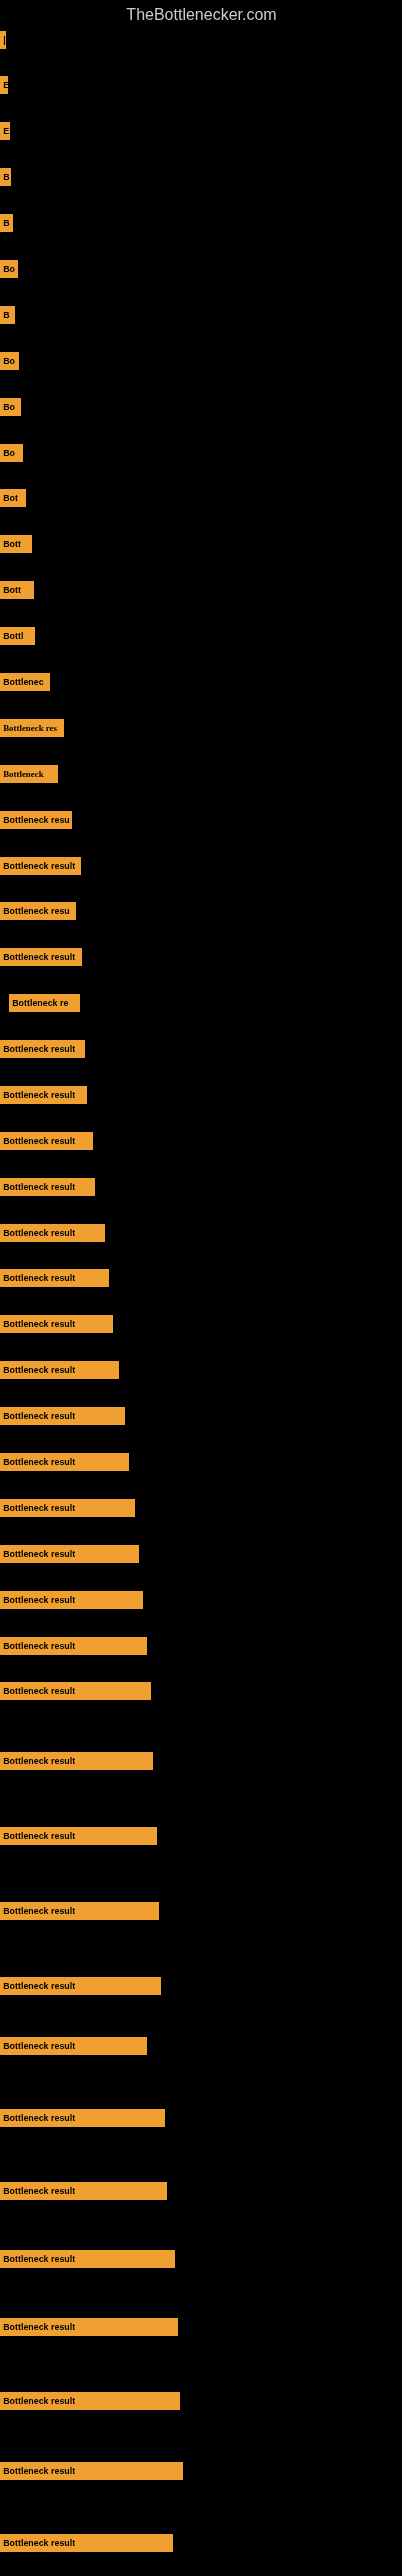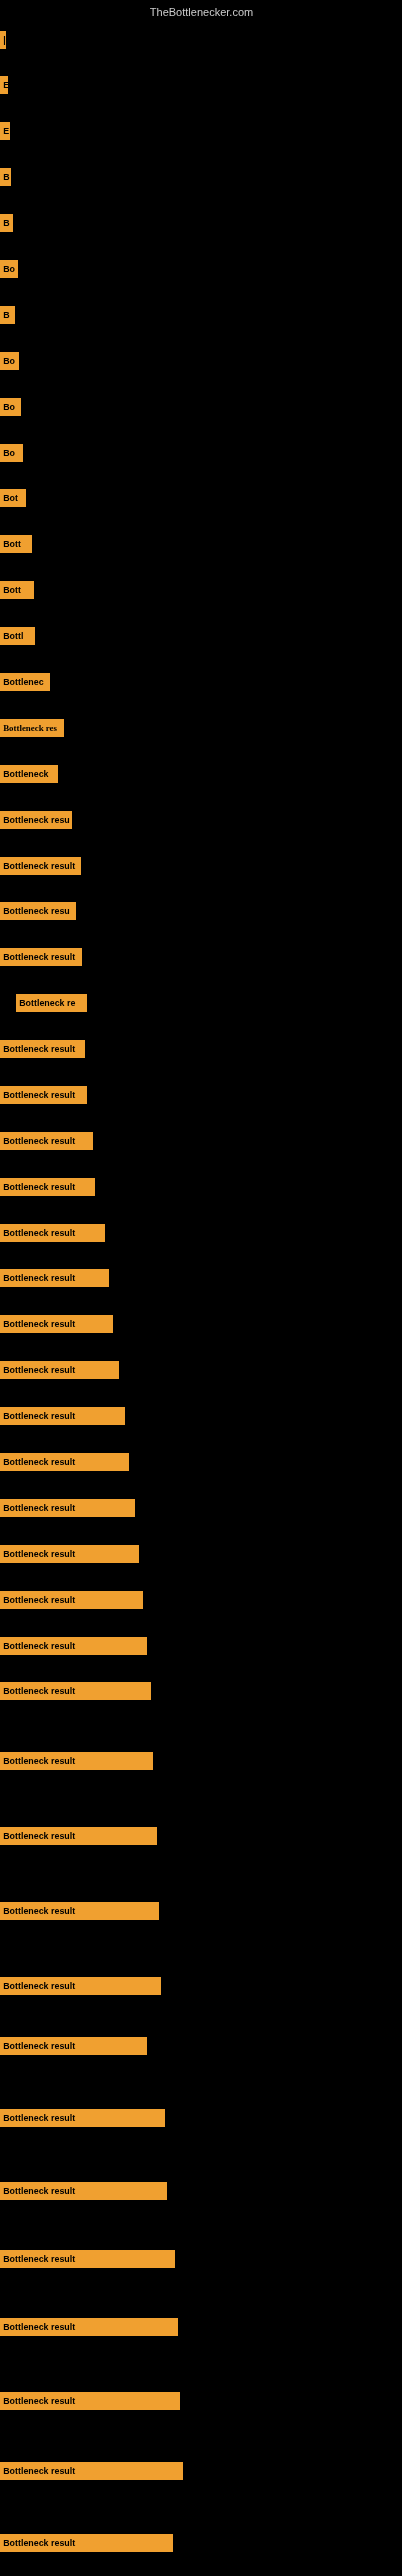--- a/index.html
+++ b/index.html
@@ -14,21 +14,21 @@
       font-family: Arial, sans-serif;
       position: relative;
       overflow-x: hidden;
     }
     .site-title {
       position: absolute;
       top: 6.4px;
       left: 50%;
       transform: translateX(-50%);
       color: #cccccc;
-      font-size: 11px;
+      font-size: 16px;
       white-space: nowrap;
     }
     .bar-container {
       position: absolute;
       left: 0;
       display: flex;
       align-items: center;
     }
     .bar-label {
       background-color: #f0a030;
@@ -90,36 +90,36 @@
     </div>
     <div class="bar-container" style="top: 627px; left: 0px;">
       <div class="bar-label" style="width: 35px;">Bottl</div>
     </div>
     <div class="bar-container" style="top: 673px; left: 0px;">
       <div class="bar-label" style="width: 50px;">Bottlenec</div>
     </div>
     <div class="bar-container" style="top: 719px; left: 0px; font-family: Liberation Serif, serif;">
       <div class="bar-label" style="width: 64px;">Bottleneck res</div>
     </div>
-    <div class="bar-container" style="top: 765px; left: 0px;">
+    <div class="bar-container" style="top: 765px; left: 0px; font-family: Liberation Serif, serif;">
       <div class="bar-label" style="width: 58px;">Bottleneck</div>
     </div>
     <div class="bar-container" style="top: 811px; left: 0px;">
       <div class="bar-label" style="width: 72px;">Bottleneck resu</div>
     </div>
     <div class="bar-container" style="top: 857px; left: 0px;">
       <div class="bar-label" style="width: 81px;">Bottleneck result</div>
     </div>
     <div class="bar-container" style="top: 902px; left: 0px;">
       <div class="bar-label" style="width: 76px;">Bottleneck resu</div>
     </div>
     <div class="bar-container" style="top: 948px; left: 0px;">
       <div class="bar-label" style="width: 82px;">Bottleneck result</div>
     </div>
-    <div class="bar-container" style="top: 994px; left: 16px;">
+    <div class="bar-container" style="top: 994px; left: 9px;">
       <div class="bar-label" style="width: 71px;">Bottleneck re</div>
     </div>
     <div class="bar-container" style="top: 1040px; left: 0px;">
       <div class="bar-label" style="width: 85px;">Bottleneck result</div>
     </div>
     <div class="bar-container" style="top: 1086px; left: 0px;">
       <div class="bar-label" style="width: 87px;">Bottleneck result</div>
     </div>
     <div class="bar-container" style="top: 1132px; left: 0px;">
       <div class="bar-label" style="width: 93px;">Bottleneck result</div>

